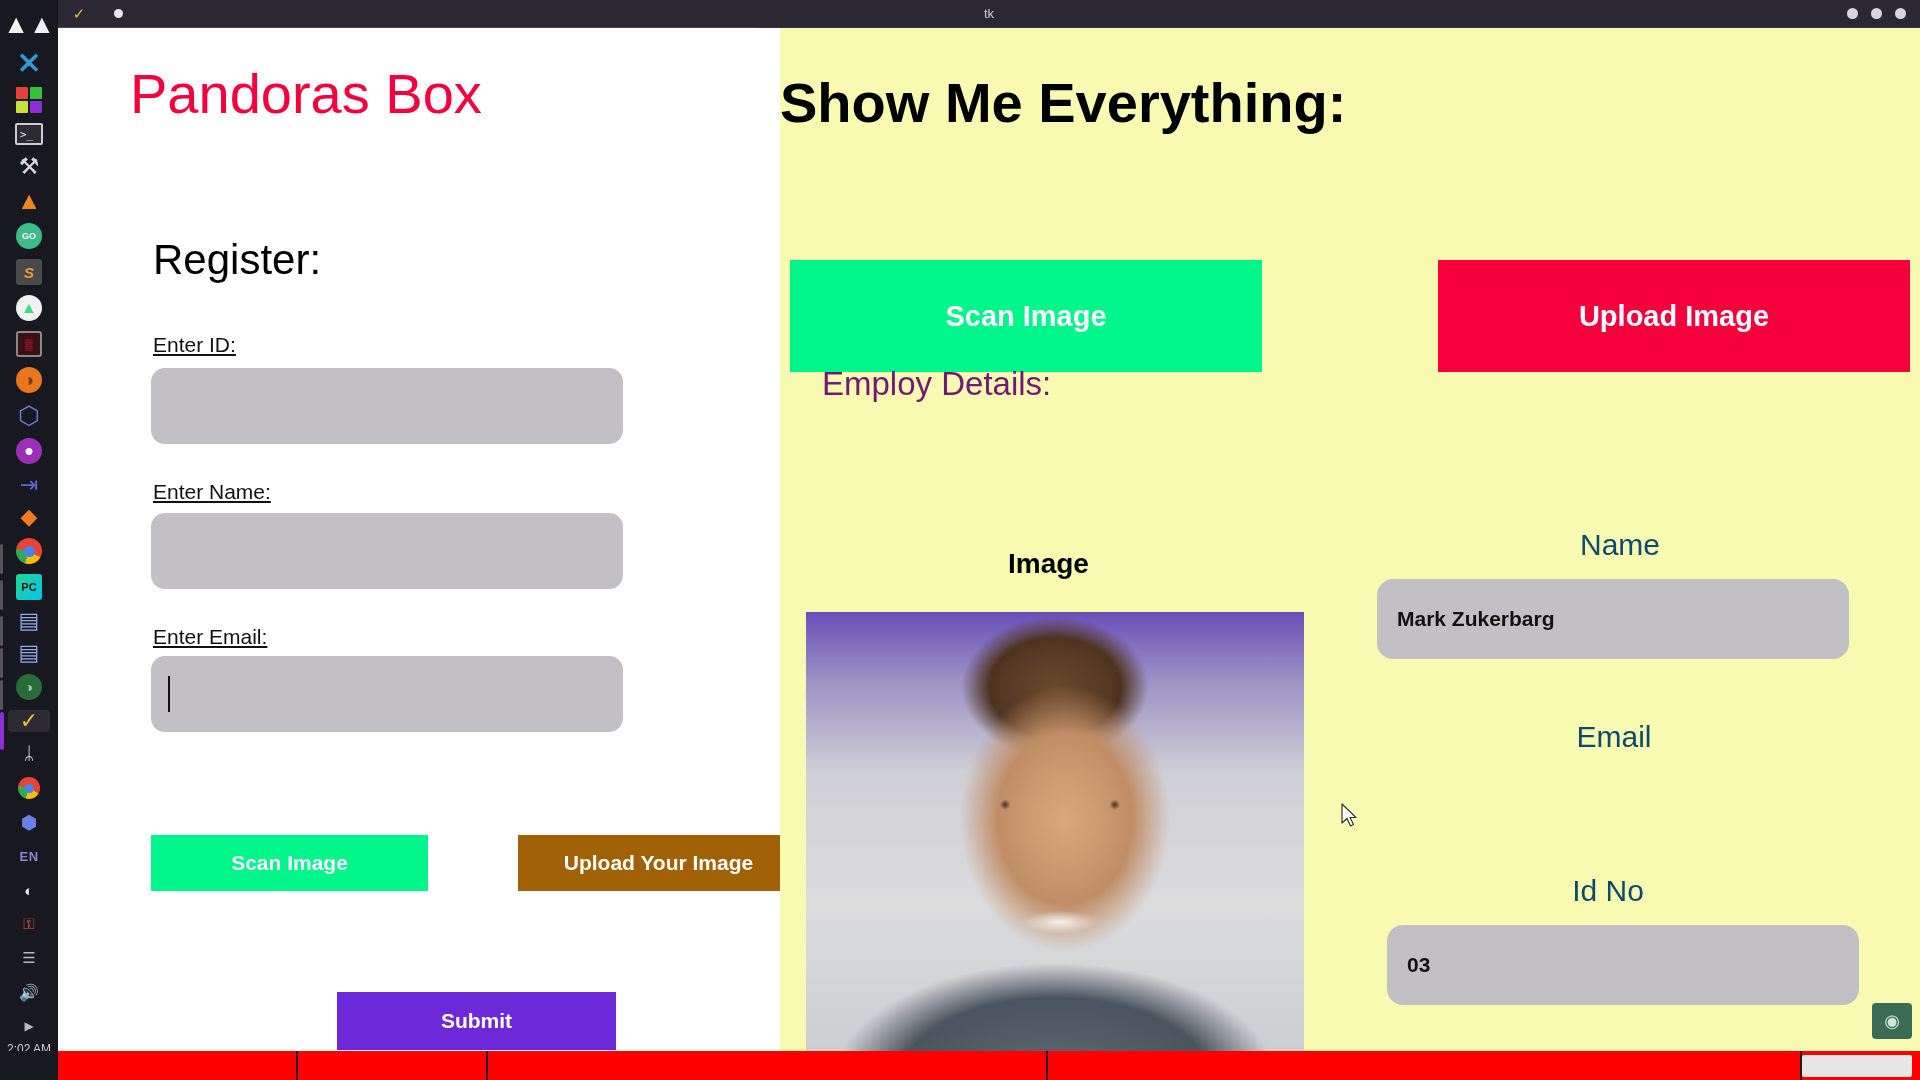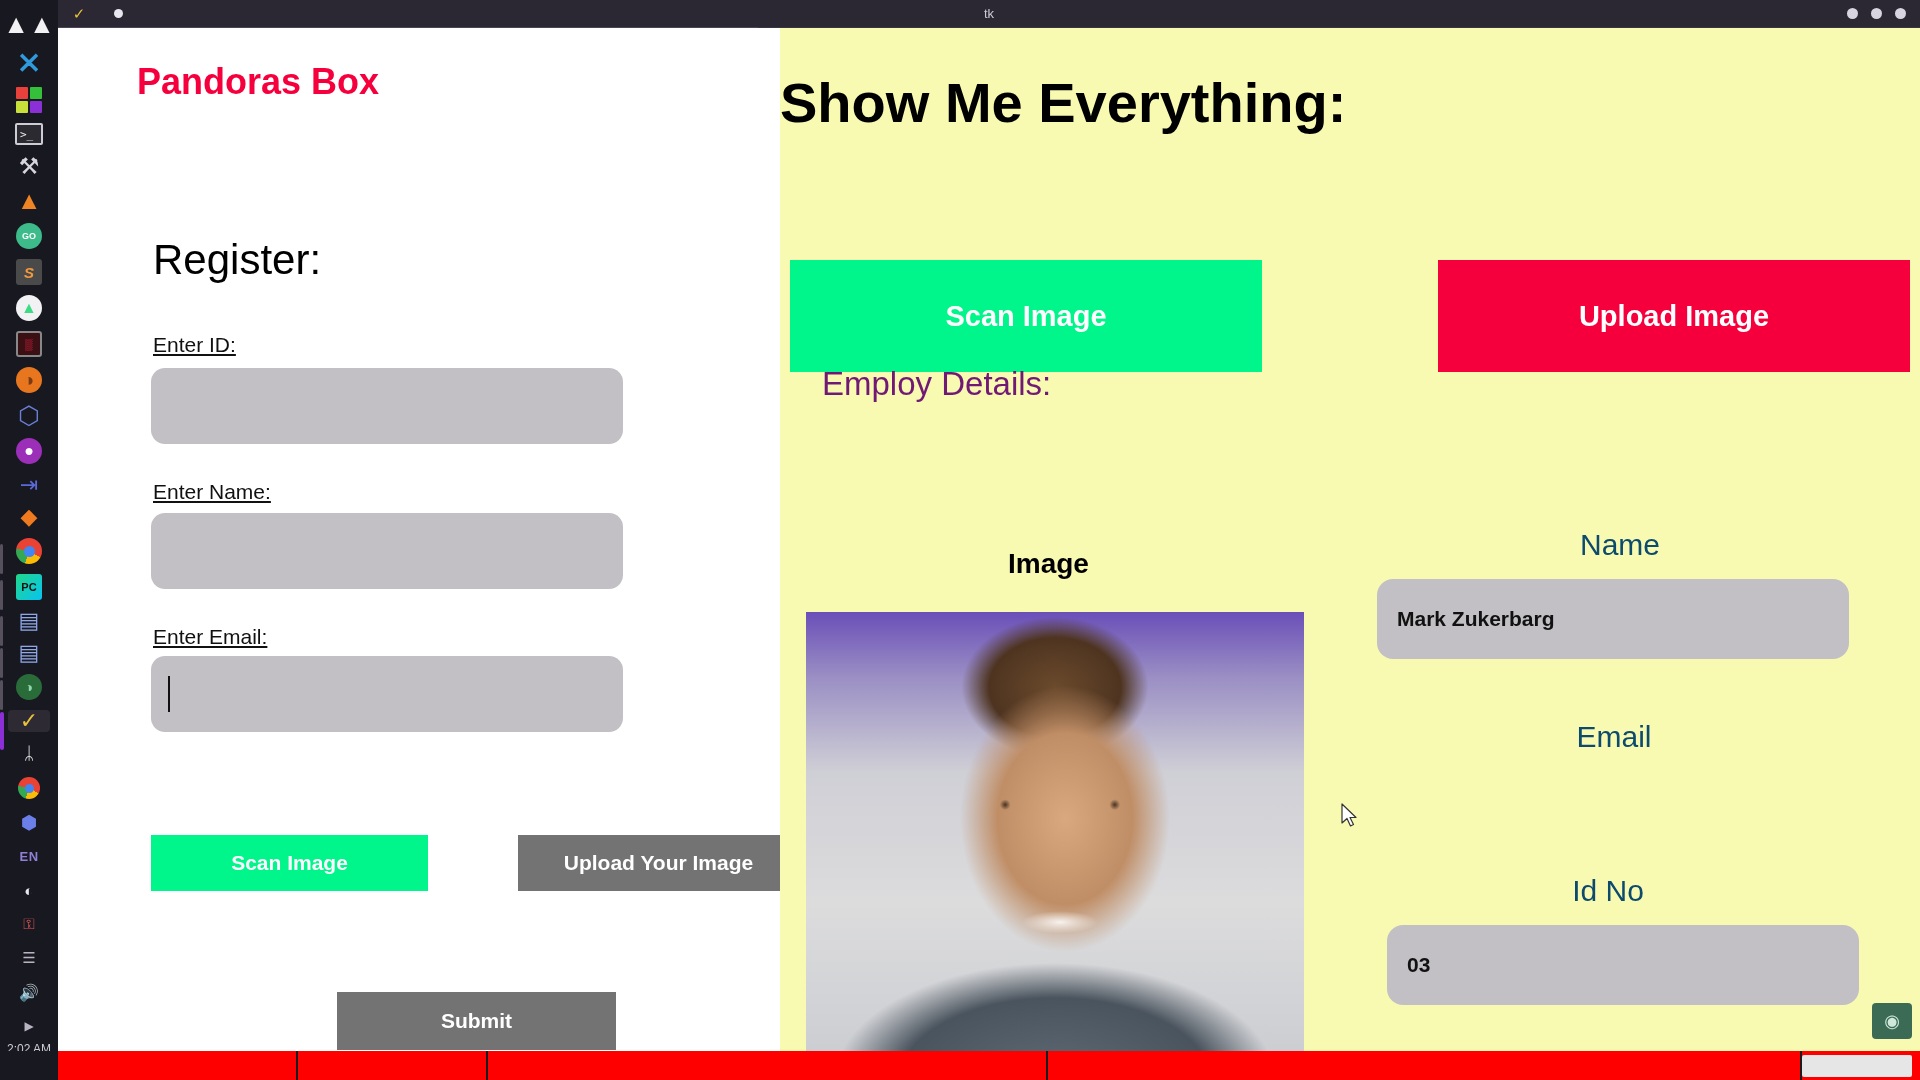--- a/index.html
+++ b/index.html
@@ -95,23 +95,22 @@
   }
   .right-pane {
     flex: 1 1 auto; height: 100%;
     background: #f9fab2;
     position: relative;
   }
 
   
   .brand {
     position: absolute; left: 72px; top: 33px;
-    font-size: 36px; color: #f5003c; font-weight: bold;
+    font-size: 56px; color: #f5003c; font-weight: normal;
     letter-spacing: 0px;
-    margin-left: 7px;
   }
   .register-h {
     position: absolute; left: 95px; top: 208px;
     font-size: 42px; color: #000; font-weight: normal;
   }
   .field-label {
     position: absolute; left: 95px;
     font-size: 21px; color: #111; text-decoration: underline;
   }
   .lbl-id { top: 305px; }
@@ -135,25 +134,25 @@
     display: flex; align-items: center; justify-content: center;
     color: #ffffff; font-weight: bold; font-size: 21px;
     border: none; cursor: pointer; margin-top: 44px;
   }
   .btn-scan-left {
     left: 93px; top: 763px; width: 277px; height: 56px;
     background: #00f58a;
   }
   .btn-upload-left {
     left: 460px; top: 763px; width: 281px; height: 56px;
-    background: #737373;
+    background: #a16207;
   }
   .btn-submit {
     left: 279px; top: 920px; width: 279px; height: 58px;
-    background: #737373;
+    background: #6d28d9;
   }
 
   
   .show-title {
     position: absolute; left: 0; right: 0; top: 42px;
     text-align: left; font-size: 56px; color: #000; font-weight: bold;
     letter-spacing: 0px;
   }
   .btn-scan-right {
     left: 10px; top: 188px; width: 472px; height: 112px;

